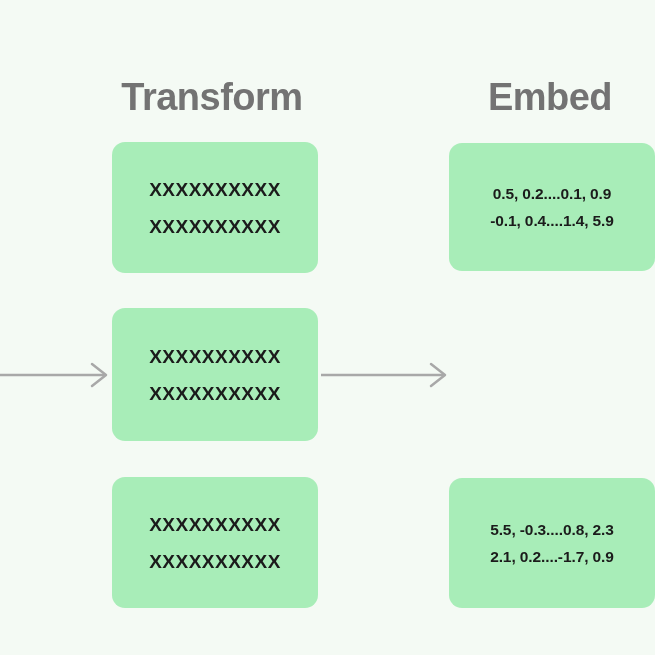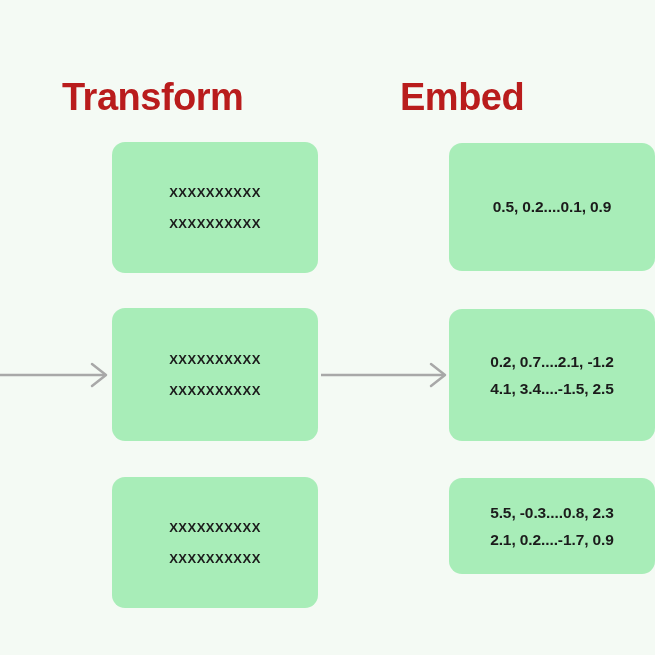--- a/index.html
+++ b/index.html
@@ -18,26 +18,26 @@
     width: 655px;
     height: 655px;
     background: #f4faf4;
     overflow: hidden;
   }
 
   
   .col-title {
     position: absolute;
     font-weight: bold;
-    color: #b91c1c;
+    color: #737373;
     font-size: 38px;
     line-height: 1;
     letter-spacing: -0.5px;
     white-space: nowrap;
-    text-align: left;
+    text-align: center;
   }
   #title-transform {
     left: 62px;
     top: 78px;
     width: 300px;
   }
   #title-embed {
     left: 400px;
     top: 78px;
     width: 300px;
@@ -59,21 +59,21 @@
     white-space: nowrap;
     text-align: center;
   }
 
   
   .card-left {
     left: 112px;
     width: 206px;
   }
   .card-left .card-line {
-    font-size: 13px;
+    font-size: 19px;
     font-weight: bold;
     letter-spacing: 0.5px;
     line-height: 1;
     margin: 9px 0;
   }
 
   
   .card-right {
     left: 449px;
     width: 206px;
@@ -85,21 +85,21 @@
     line-height: 1;
     margin: 6px 0;
   }
 
   .row1 { top: 142px; height: 131px; }
   .row2 { top: 308px; height: 133px; }
   .row3 { top: 477px; height: 131px; }
 
   .row1.card-right { top: 143px; height: 128px; }
   .row2.card-right { top: 309px; height: 132px; }
-  .row3.card-right { top: 478px; height: 96px; }
+  .row3.card-right { top: 478px; height: 130px; }
 
   
   .arrow {
     position: absolute;
     top: 360px;
     height: 30px;
   }
   #arrow-in  { left: 0px;   width: 112px; }
   #arrow-mid { left: 321px; width: 129px; }
   .arrow svg { display: block; }
@@ -122,26 +122,23 @@
     <div class="card-line">XXXXXXXXXX</div>
   </div>
 
   <div class="card card-left row3">
     <div class="card-line">XXXXXXXXXX</div>
     <div class="card-line">XXXXXXXXXX</div>
   </div>
 
   <div class="card card-right row1">
     <div class="card-line">0.5, 0.2....0.1, 0.9</div>
+    <div class="card-line">-0.1, 0.4....1.4, 5.9</div>
   </div>
 
-  <div class="card card-right row2">
-    <div class="card-line">0.2, 0.7....2.1, -1.2</div>
-    <div class="card-line">4.1, 3.4....-1.5, 2.5</div>
-  </div>
 
   <div class="card card-right row3">
     <div class="card-line">5.5, -0.3....0.8, 2.3</div>
     <div class="card-line">2.1, 0.2....-1.7, 0.9</div>
   </div>
 
   <div class="arrow" id="arrow-in">
     <svg width="112" height="30" viewBox="0 0 112 30">
       <line x1="0" y1="15" x2="104" y2="15" stroke="#a8a8a8" stroke-width="2.5"></line>
       <polyline points="92,4 106,15 92,26" fill="none" stroke="#a8a8a8" stroke-width="2.5" stroke-linecap="round" stroke-linejoin="round"></polyline>

